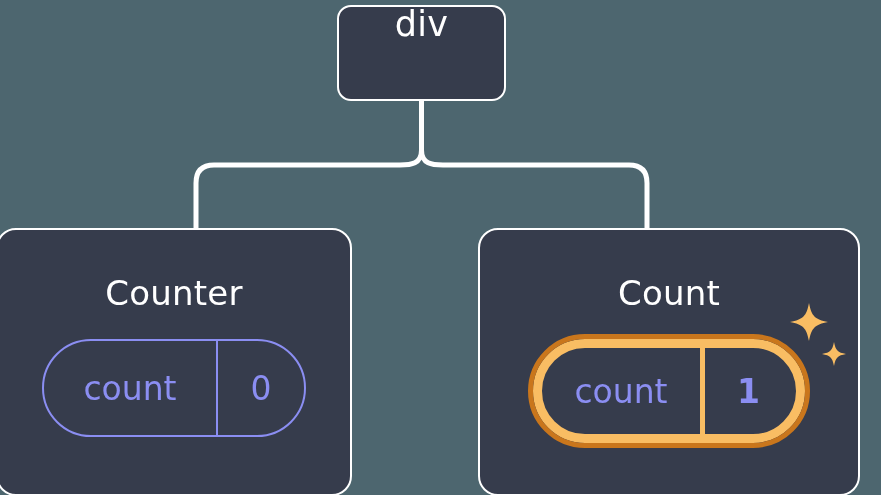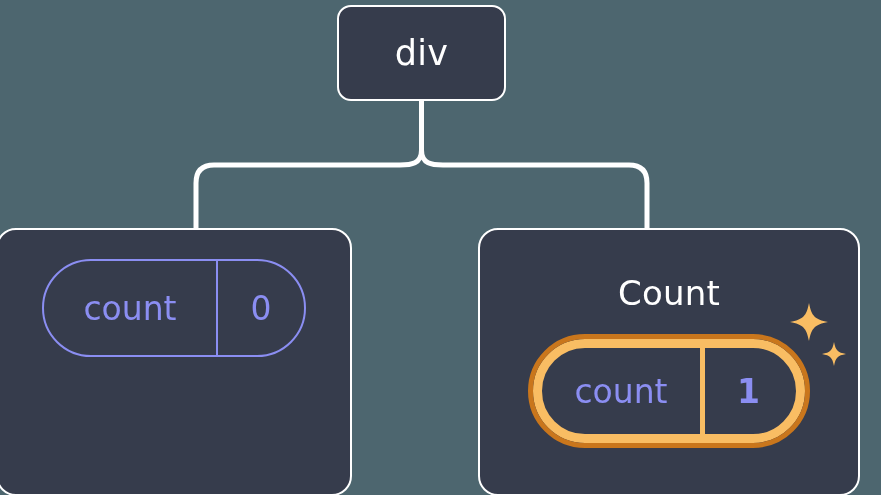--- a/index.html
+++ b/index.html
@@ -33,21 +33,21 @@
     border-radius: 18px;
     display: flex;
     flex-direction: column;
     align-items: center;
   }
   .node-root {
     left: 337px;
     top: 5px;
     width: 169px;
     height: 96px;
-    justify-content: center;
+    justify-content: flex-start;
     border-radius: 14px;
   }
   .node-left {
     left: -4px;
     top: 228px;
     width: 356px;
     height: 268px;
     border-radius: 20px;
   }
   .node-right {
@@ -161,20 +161,21 @@
                C 641 165, 647 171, 647 183
                L 647 230"></path>
     </g>
   </svg>
 
   <div class="node node-root">
     <div class="node-title">div</div>
   </div>
 
   <div class="node node-left">
+    <div class="node-title">Counter</div>
 
     <div class="pill-wrap">
       <div class="pill pill-plain">
         <div class="pill-cell pill-key">count</div>
         <div class="pill-cell pill-val">0</div>
       </div>
     </div>
   </div>
 
   <div class="node node-right">

